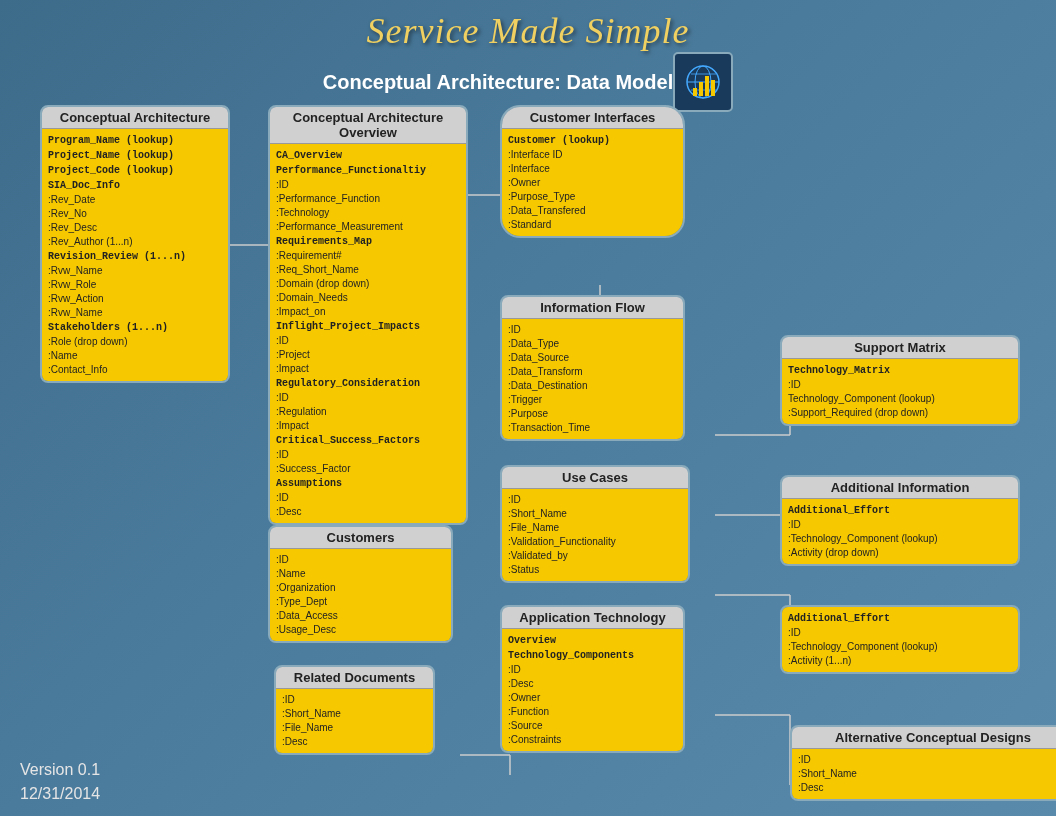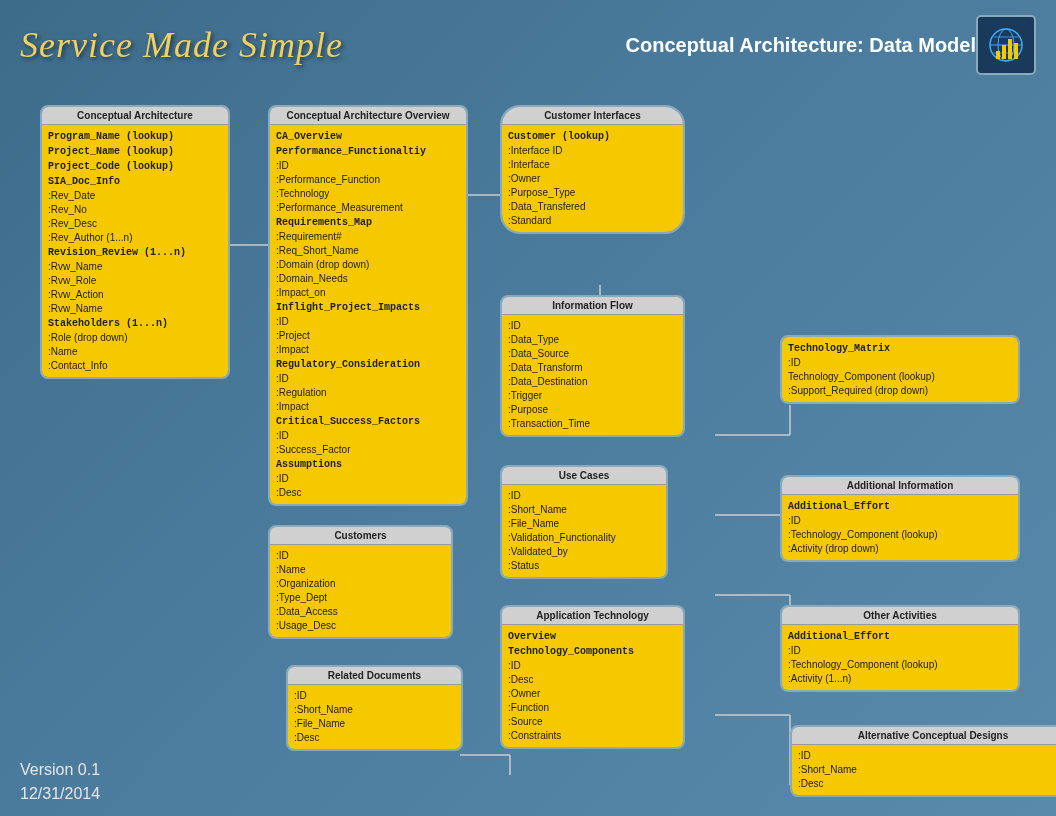--- a/index.html
+++ b/index.html
@@ -17,20 +17,21 @@
       background: linear-gradient(135deg, #3d6b8a 0%, #4a7a9b 40%, #5a8aab 100%);
     }
     .header {
       position: absolute;
       top: 0; left: 0; right: 0;
       height: 90px;
       display: flex;
       align-items: center;
       justify-content: space-between;
       padding: 10px 20px;
+      flex-direction: column;
     }
     .logo-text {
       font-family: Georgia, serif;
       font-size: 36px;
       color: #f0d060;
       font-style: italic;
       text-shadow: 2px 2px 4px rgba(0,0,0,0.5);
       letter-spacing: 1px;
     }
     .header-right {
@@ -62,21 +63,21 @@
     }
     .box {
       position: absolute;
       border-radius: 8px;
       border: 2px solid #8ab;
       overflow: hidden;
     }
     .box-header {
       background: #d0d0d0;
       padding: 3px 6px;
-      font-size: 10px;
+      font-size: 13px;
       font-weight: bold;
       text-align: center;
       color: #222;
       border-bottom: 1px solid #999;
     }
     .box-body {
       background: #f5c800;
       padding: 4px 6px;
       font-size: 10px;
       color: #222;
@@ -238,21 +239,21 @@
       <div>:Data_Type</div>
       <div>:Data_Source</div>
       <div>:Data_Transform</div>
       <div>:Data_Destination</div>
       <div>:Trigger</div>
       <div>:Purpose</div>
       <div>:Transaction_Time</div>
     </div>
   </div>
 
-  <div class="box" style="left:490px; top:370px; width:168px;">
+  <div class="box" style="left:490px; top:370px; width:190px;">
     <div class="box-header">Use Cases</div>
     <div class="box-body">
       <div>:ID</div>
       <div>:Short_Name</div>
       <div>:File_Name</div>
       <div>:Validation_Functionality</div>
       <div>:Validated_by</div>
       <div>:Status</div>
     </div>
   </div>
@@ -276,51 +277,51 @@
     <div class="box-body">
       <div>:ID</div>
       <div>:Name</div>
       <div>:Organization</div>
       <div>:Type_Dept</div>
       <div>:Data_Access</div>
       <div>:Usage_Desc</div>
     </div>
   </div>
 
-  <div class="box" style="left:276px; top:570px; width:177px;">
+  <div class="box" style="left:264px; top:570px; width:161px;">
     <div class="box-header">Related Documents</div>
     <div class="box-body">
       <div>:ID</div>
       <div>:Short_Name</div>
       <div>:File_Name</div>
       <div>:Desc</div>
     </div>
   </div>
 
   <div class="box" style="left:770px; top:240px; width:240px;">
+    <div class="box-header">Support Matrix</div>
     <div class="box-body">
       <div><span class="bold">Technology_Matrix</span></div>
       <div>:ID</div>
       <div>Technology_Component (lookup)</div>
       <div>:Support_Required (drop down)</div>
     </div>
   </div>
 
   <div class="box" style="left:770px; top:380px; width:240px;">
     <div class="box-header">Additional Information</div>
     <div class="box-body">
       <div><span class="bold">Additional_Effort</span></div>
       <div>:ID</div>
       <div>:Technology_Component (lookup)</div>
       <div>:Activity (drop down)</div>
     </div>
   </div>
 
   <div class="box" style="left:770px; top:510px; width:240px;">
-    <div class="box-header">Other Activities</div>
     <div class="box-body">
       <div><span class="bold">Additional_Effort</span></div>
       <div>:ID</div>
       <div>:Technology_Component (lookup)</div>
       <div>:Activity (1...n)</div>
     </div>
   </div>
 
   <div class="box" style="left:780px; top:630px; width:286px;">
     <div class="box-header">Alternative Conceptual Designs</div>

